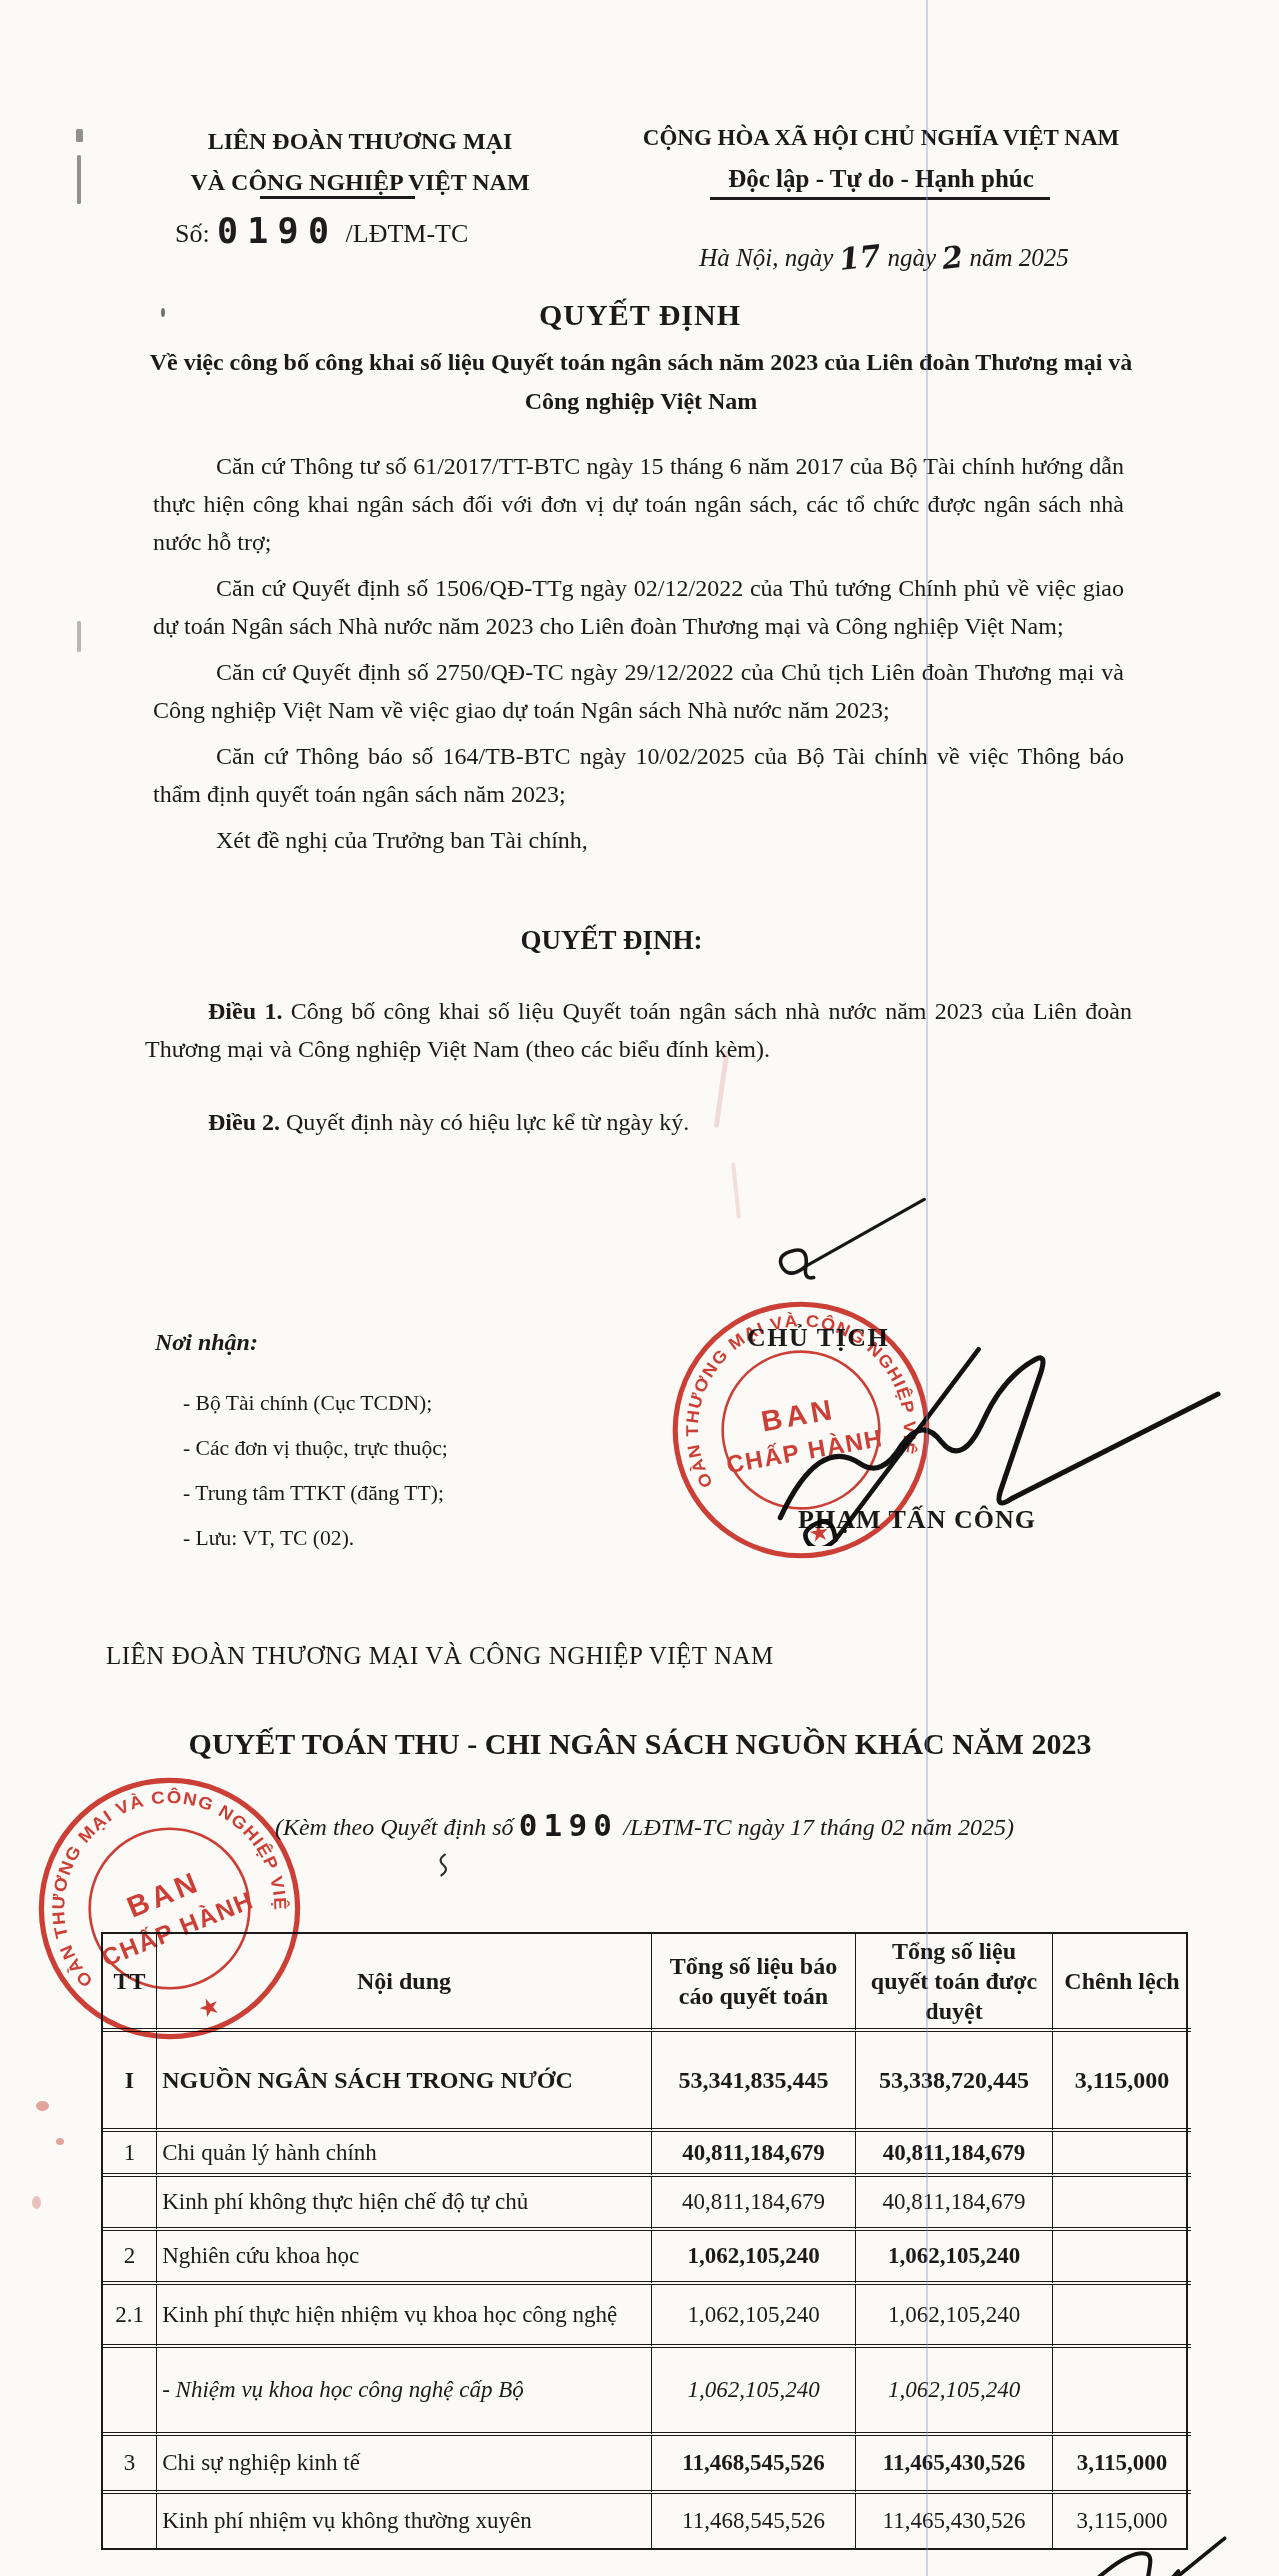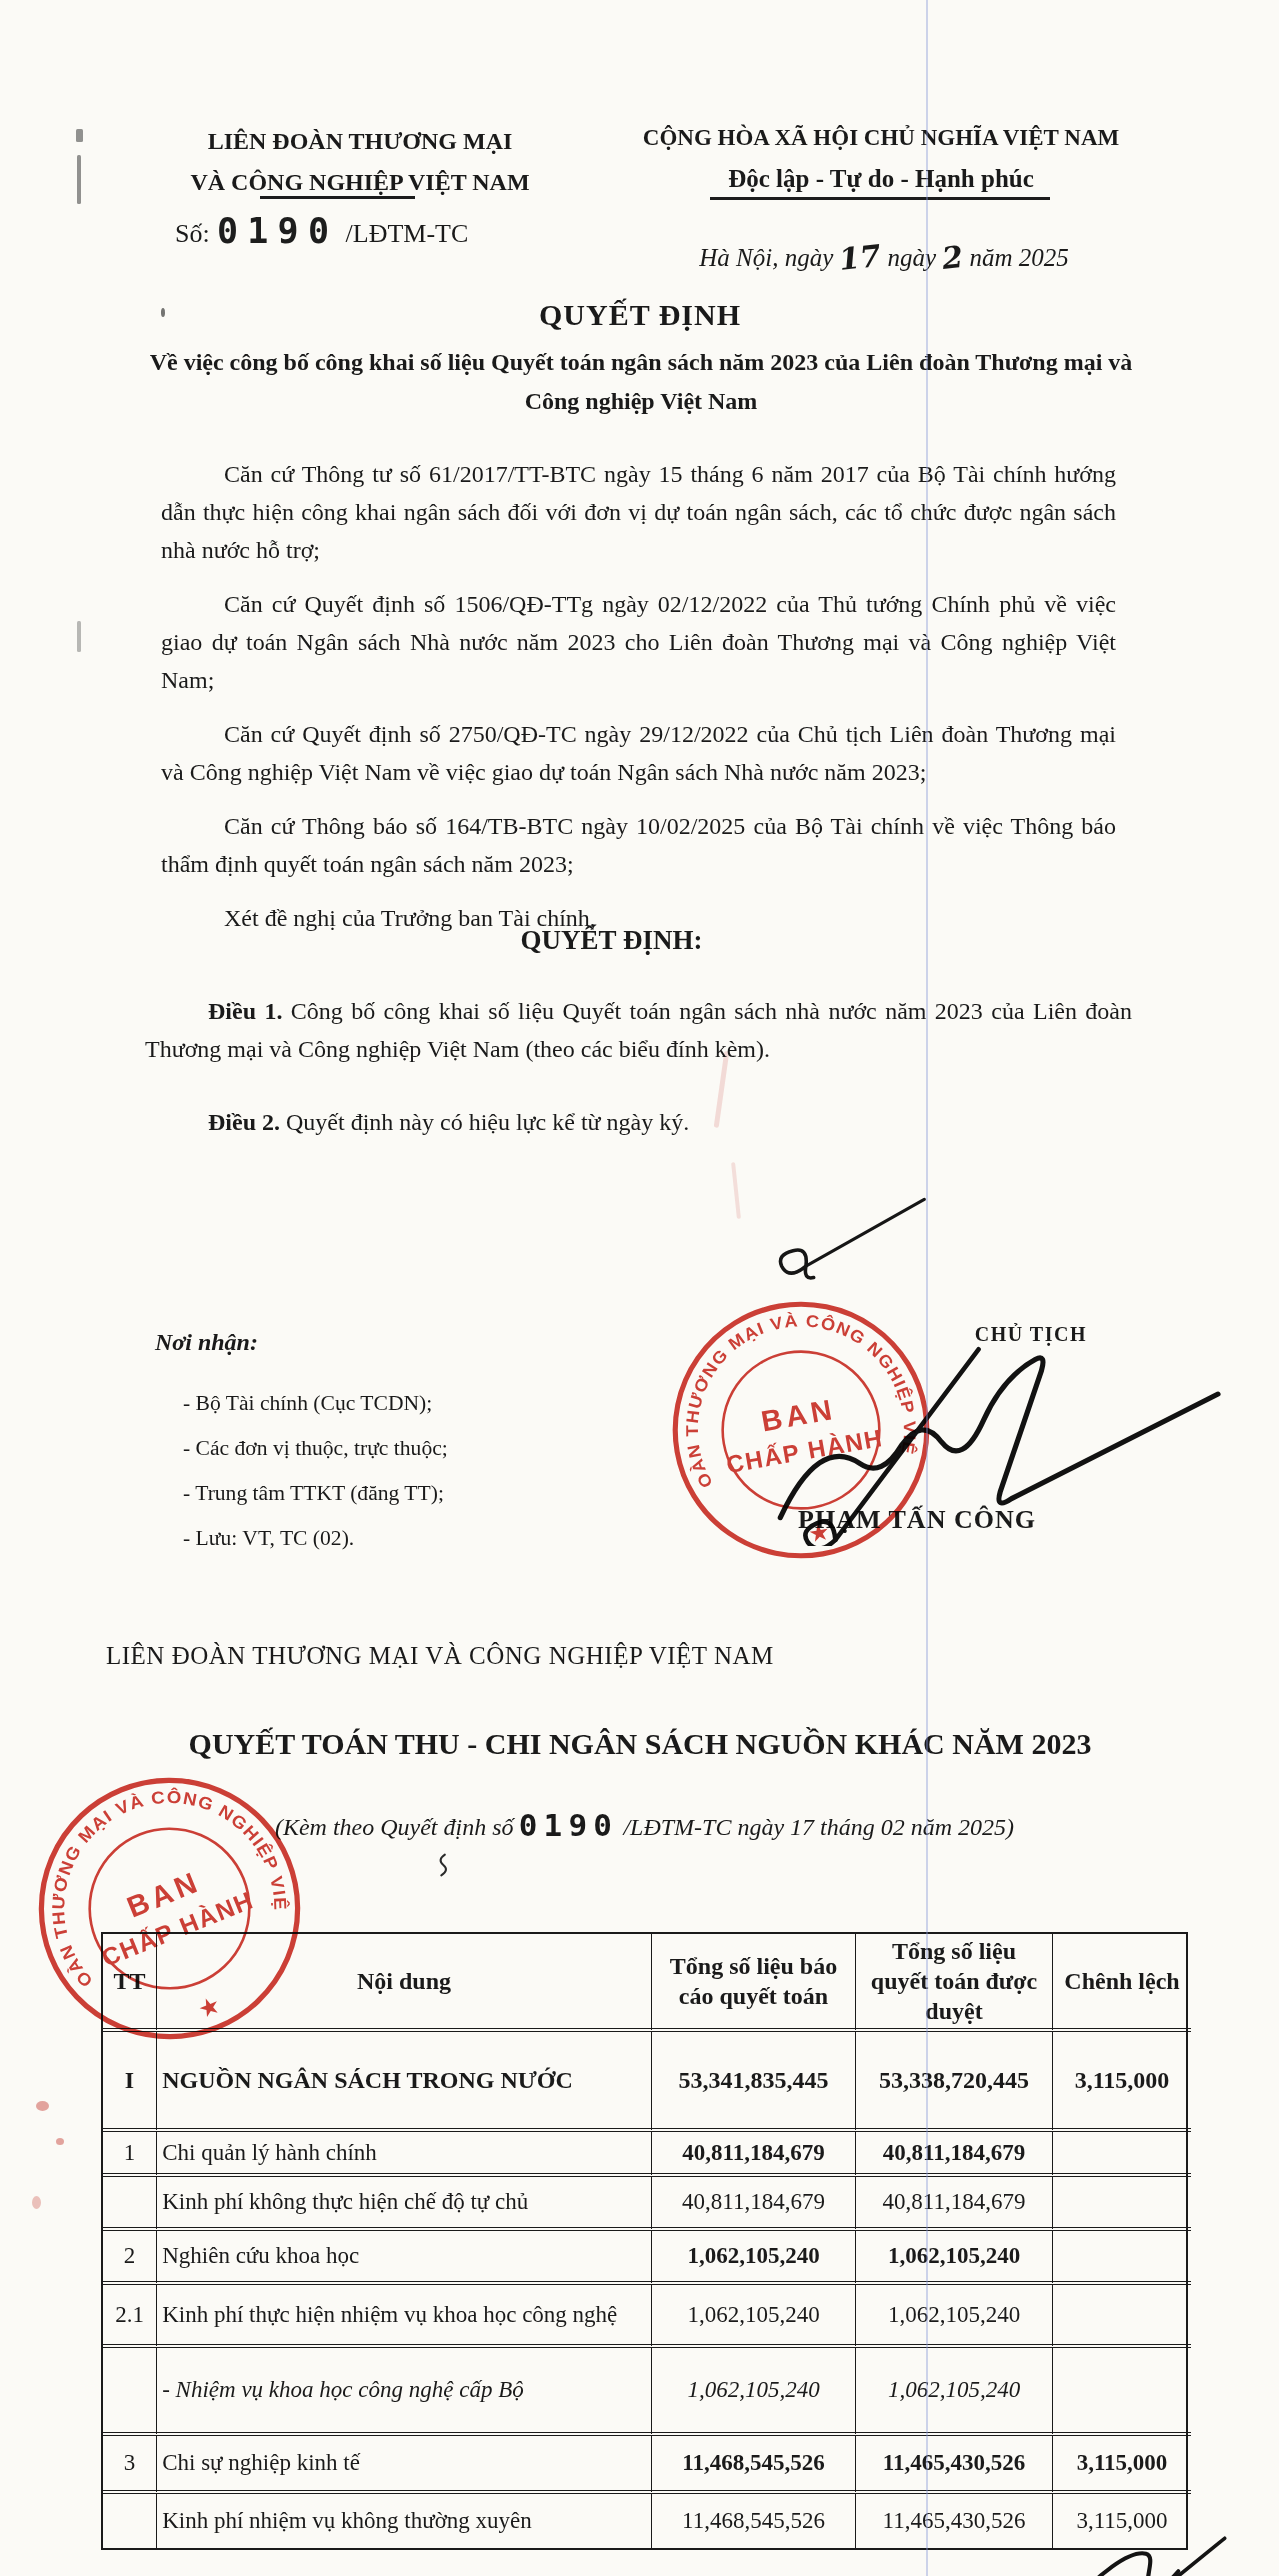--- a/index.html
+++ b/index.html
@@ -17,29 +17,29 @@
   .rule{position:absolute;height:2.6px;background:#1c1c1c;}
   .so-line{left:175px;top:210px;font-size:26px;}
   .stamp-digits{font-family:"DejaVu Sans Mono", monospace;font-weight:bold;font-size:35px;letter-spacing:9.3px;position:relative;top:1px;color:#1d1d1d;padding:0 7.2px;}
   .date-line{left:652px;top:238px;width:464px;font-size:25px;font-style:italic;text-align:center;}
   .hand{font-family:"DejaVu Serif", serif;font-style:italic;font-weight:600;font-size:30px;display:inline-block;transform:rotate(-6deg);position:relative;top:2.1px;}
   
   .doc-title{left:0;top:298px;width:1280px;text-align:center;font-size:30px;font-weight:bold;letter-spacing:1px;}
   .doc-sub{left:149px;top:343px;width:984px;text-align:center;font-size:24px;font-weight:bold;line-height:39px;}
   
   .body-text{left:145px;top:439px;width:987px;font-size:24px;line-height:38px;text-align:justify;}
-  .body-text p{margin:16px;text-indent:63px;}
+  .body-text p{margin:8px;text-indent:63px;}
   .decide-head{left:0;top:925px;width:1223px;text-align:center;font-size:27px;font-weight:bold;}
   .article{left:145px;width:987px;font-size:24px;line-height:38px;text-align:justify;}
   .article .lead{text-indent:63px;margin:0;}
   
   .recipients{left:155px;top:1329px;width:392px;font-size:21.6px;}
   .recipients .rh{font-size:24px;font-weight:bold;font-style:italic;margin-bottom:25px;}
   .recipients .ri{line-height:45px;margin-left:28px;}
-  .chu-tich{left:747px;top:1323px;width:340px;text-align:right;font-size:20px;font-weight:bold;letter-spacing:1.5px;}
+  .chu-tich{left:747px;top:1323px;width:340px;text-align:left;font-size:26px;font-weight:bold;letter-spacing:1.5px;}
   .signer{left:721px;top:1505px;width:392px;text-align:center;font-size:26px;font-weight:bold;letter-spacing:1px;}
   .stampbox{mix-blend-mode:multiply;opacity:.88;}
   
   .org2{left:106px;top:1642px;width:773px;font-size:25px;letter-spacing:0.5px;}
   .title2{left:0;top:1727px;width:1280px;text-align:center;font-size:30px;font-weight:bold;}
   .kemtheo{left:155px;top:1806px;width:979px;text-align:center;font-size:24px;font-style:italic;}
   .kt-digits{font-family:"DejaVu Sans Mono", monospace;font-weight:bold;font-style:normal;font-size:31px;letter-spacing:6.2px;position:relative;top:1px;padding:0 5.2px;}
   
   .vcci-table{
     left:101px;top:1932px;width:1087px;display:grid;

